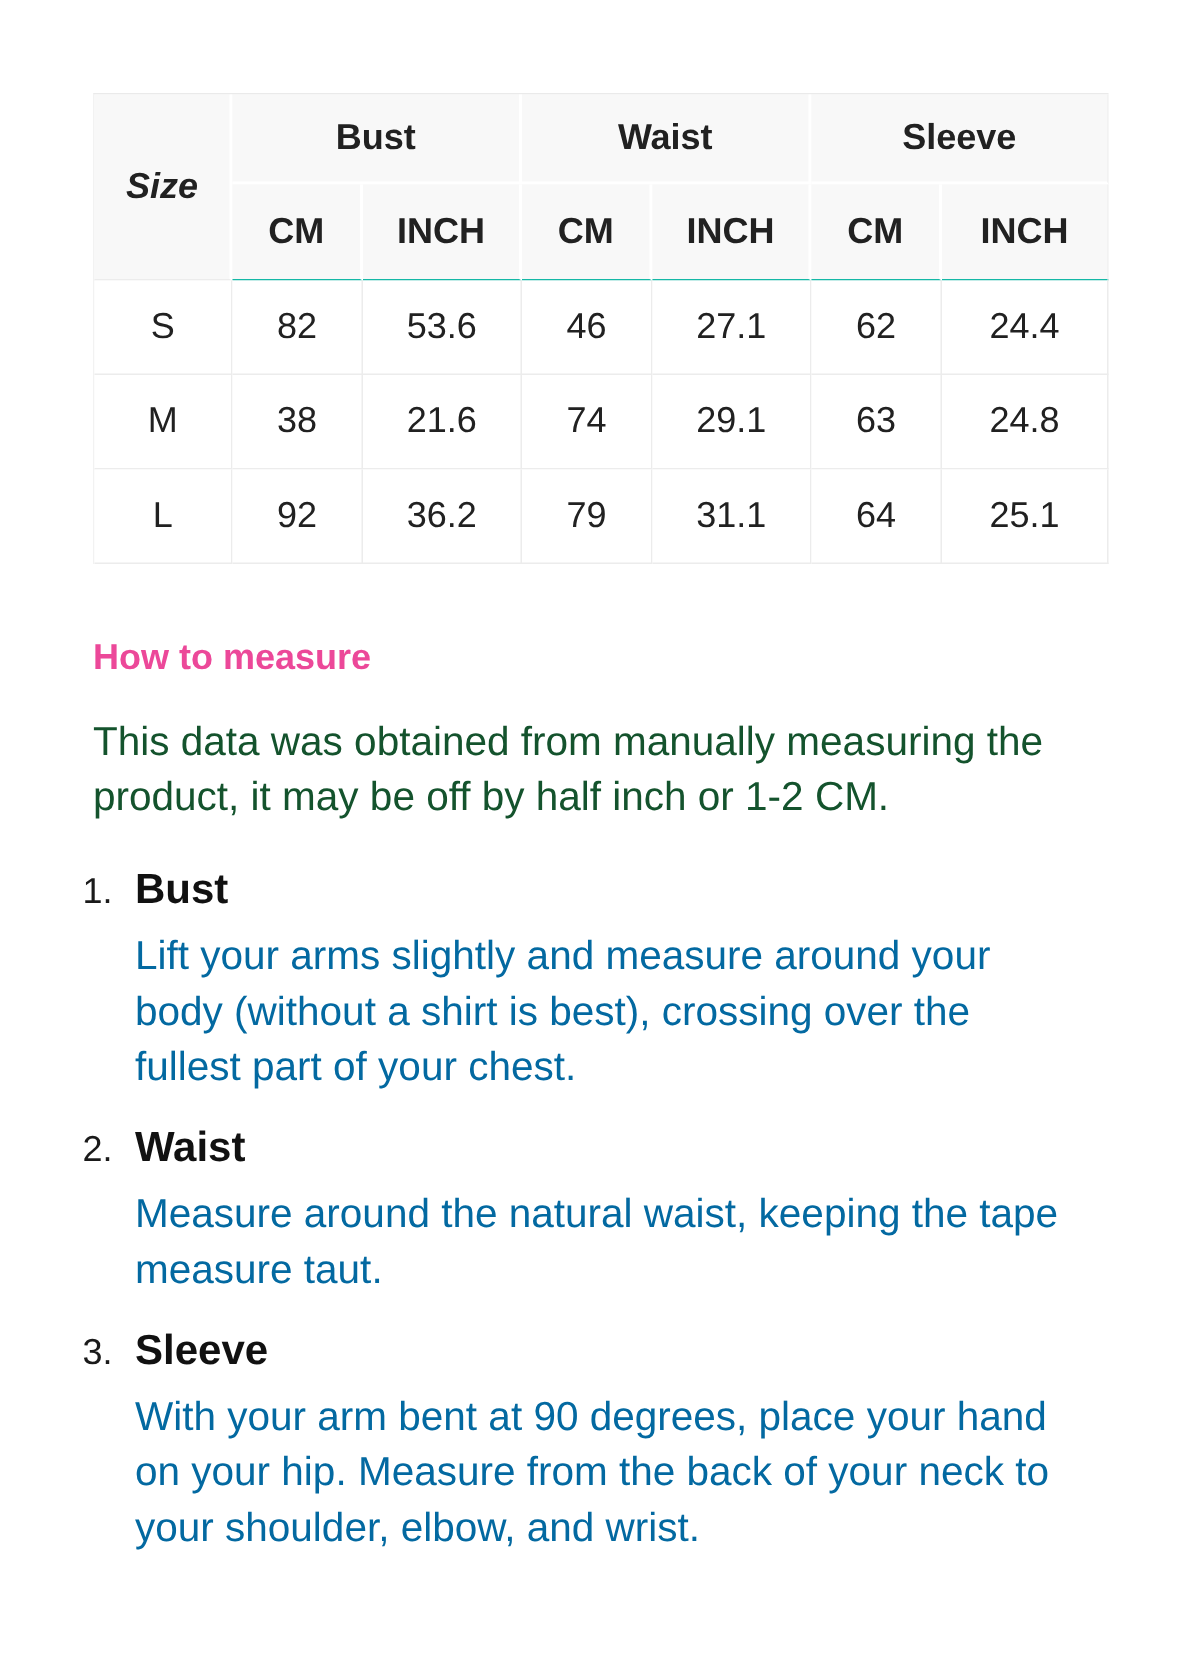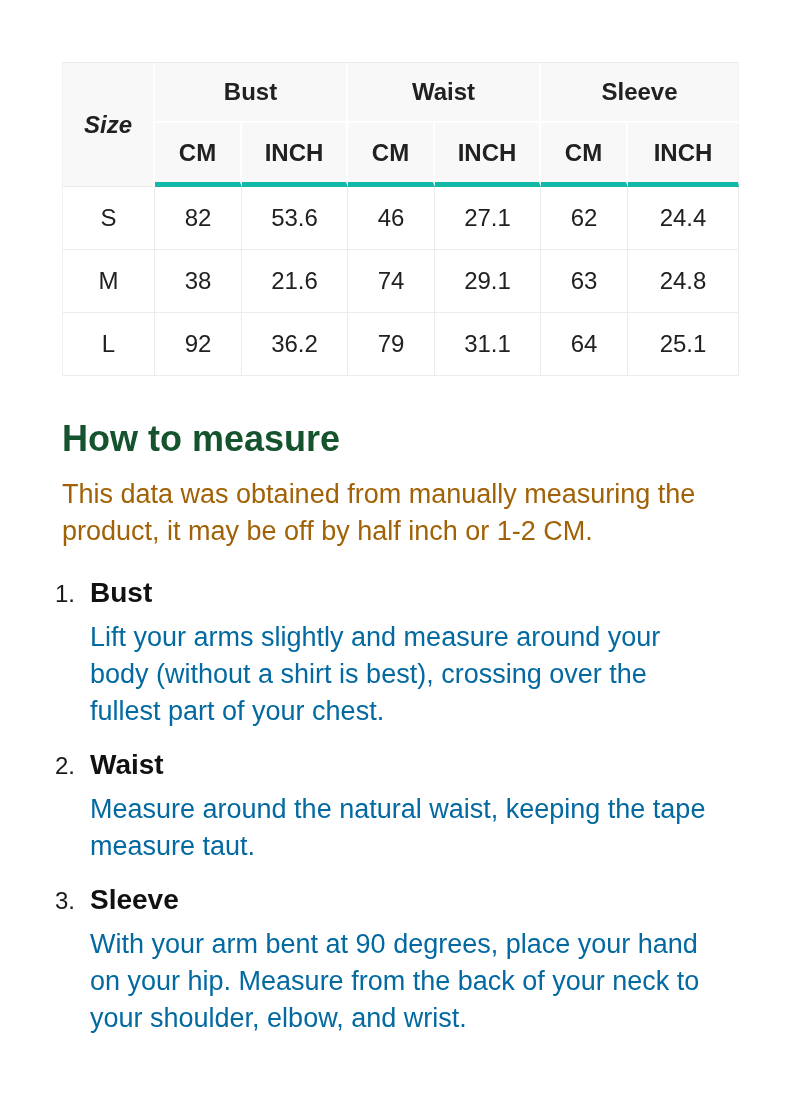--- a/index.html
+++ b/index.html
@@ -35,45 +35,45 @@
   }
   table.size-chart th {
     background: #f8f8f8;
     font-weight: bold;
     border-right: 2px solid #ffffff;
     border-bottom: 2px solid #ffffff;
   }
   table.size-chart tr.group-row th { height: 60px; }
   table.size-chart tr.unit-row th { height: 64px; }
   
-  table.size-chart tr.unit-row th { border-bottom: 5px solid #14b8a6; }
+  table.size-chart tr.unit-row th { border-bottom: 1px solid #14b8a6; }
   table.size-chart th.size-head { border-bottom: 1px solid #ececec; font-style: italic; }
   
   table.size-chart th:last-child { border-right: 1px solid #f2f2f2; }
   table.size-chart td {
     background: #ffffff;
     height: 63px;
     border-right: 1px solid #ececec;
     border-bottom: 1px solid #ececec;
   }
 
   
   .howto-heading {
-    font-size: 36px;
+    font-size: 24px;
     line-height: 42px;
     font-weight: bold;
     margin: 42px 0 0 0;
-    color: #14532d;
+    color: #ec4899;
   }
   .howto-intro {
     font-size: 27px;
     line-height: 37px;
     margin: 16px 0 0 0;
     max-width: 676px;
-    color: #a16207;
+    color: #14532d;
   }
   .steps { margin-top: 26px; }
   .step + .step { margin-top: 18px; }
   .step-head {
     display: flex;
     align-items: baseline;
     margin-left: -7px;
   }
   .step-num {
     flex: none;

